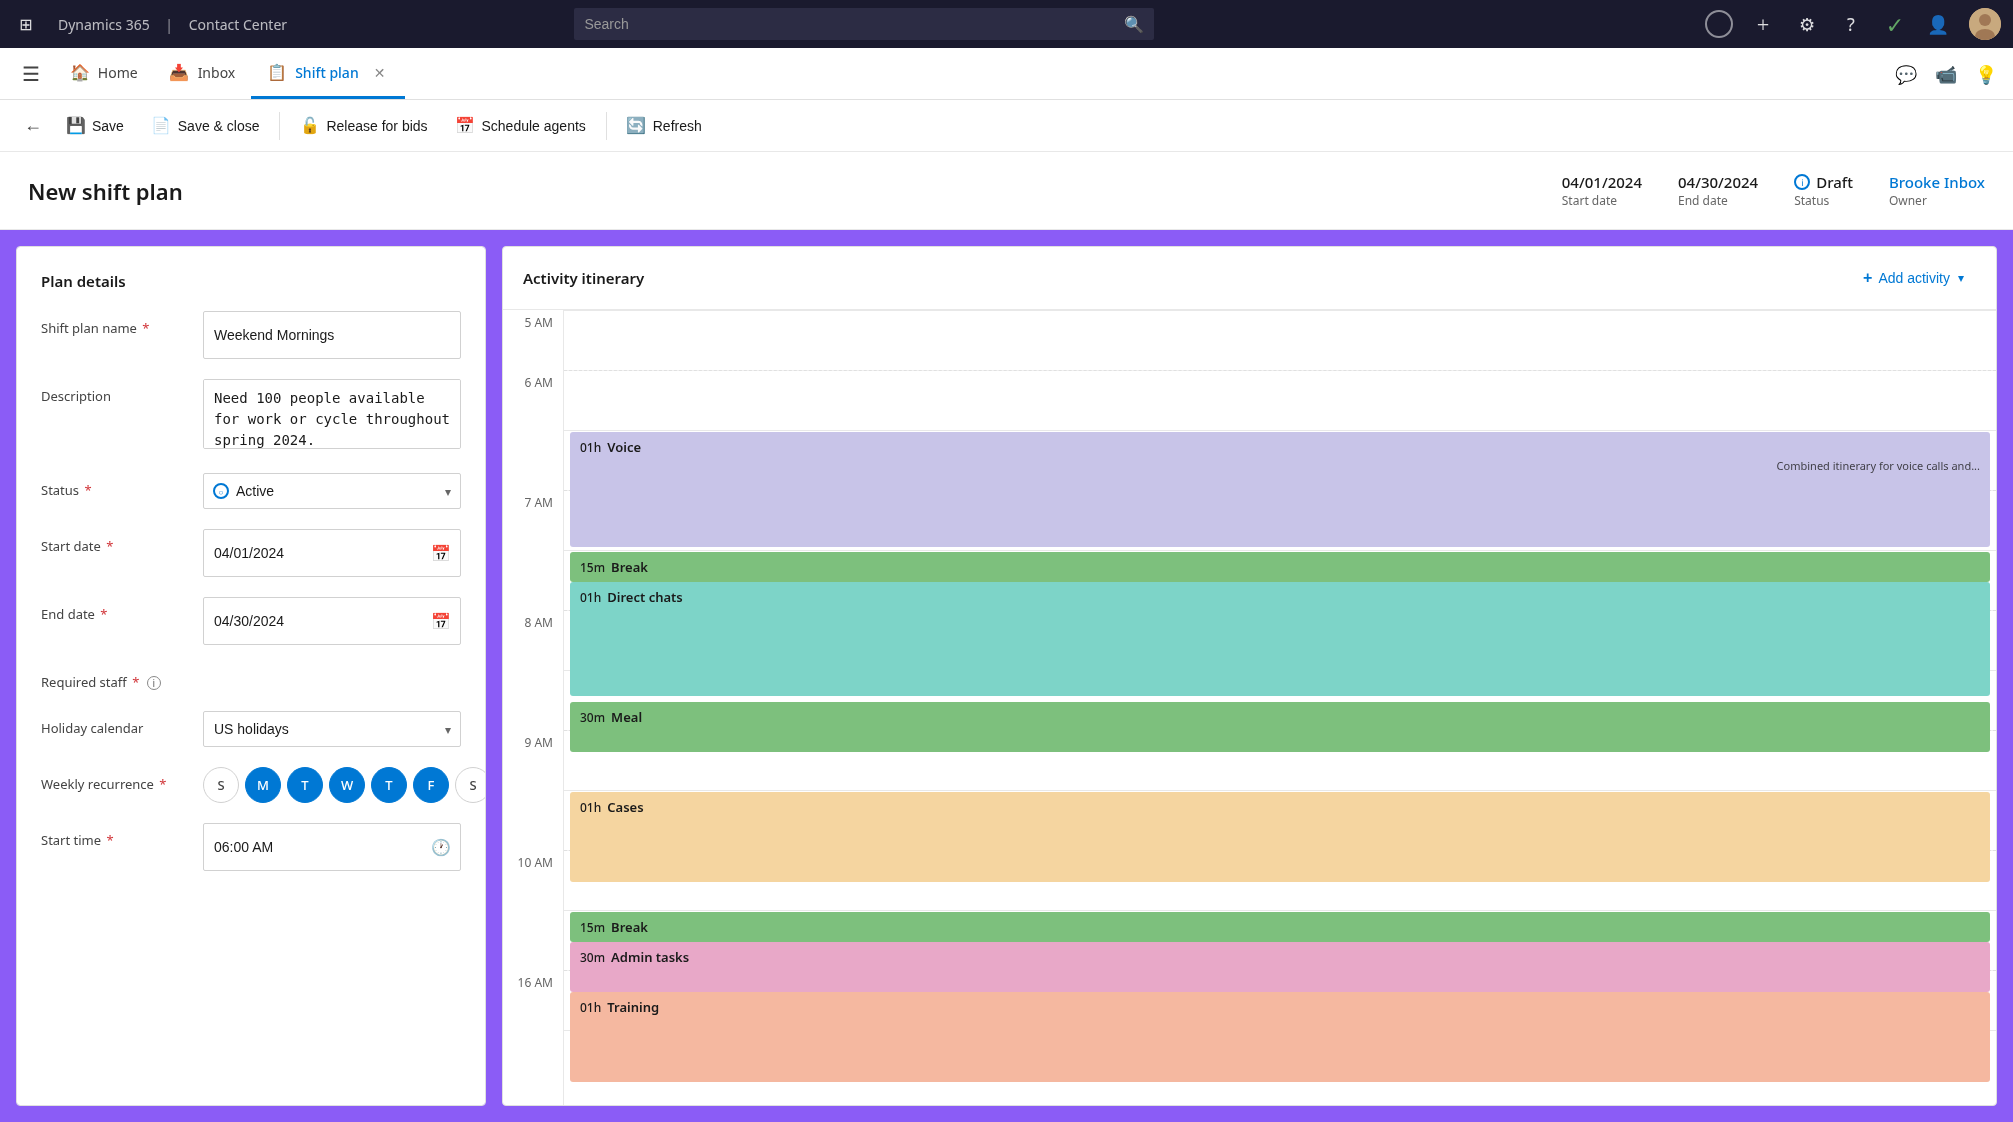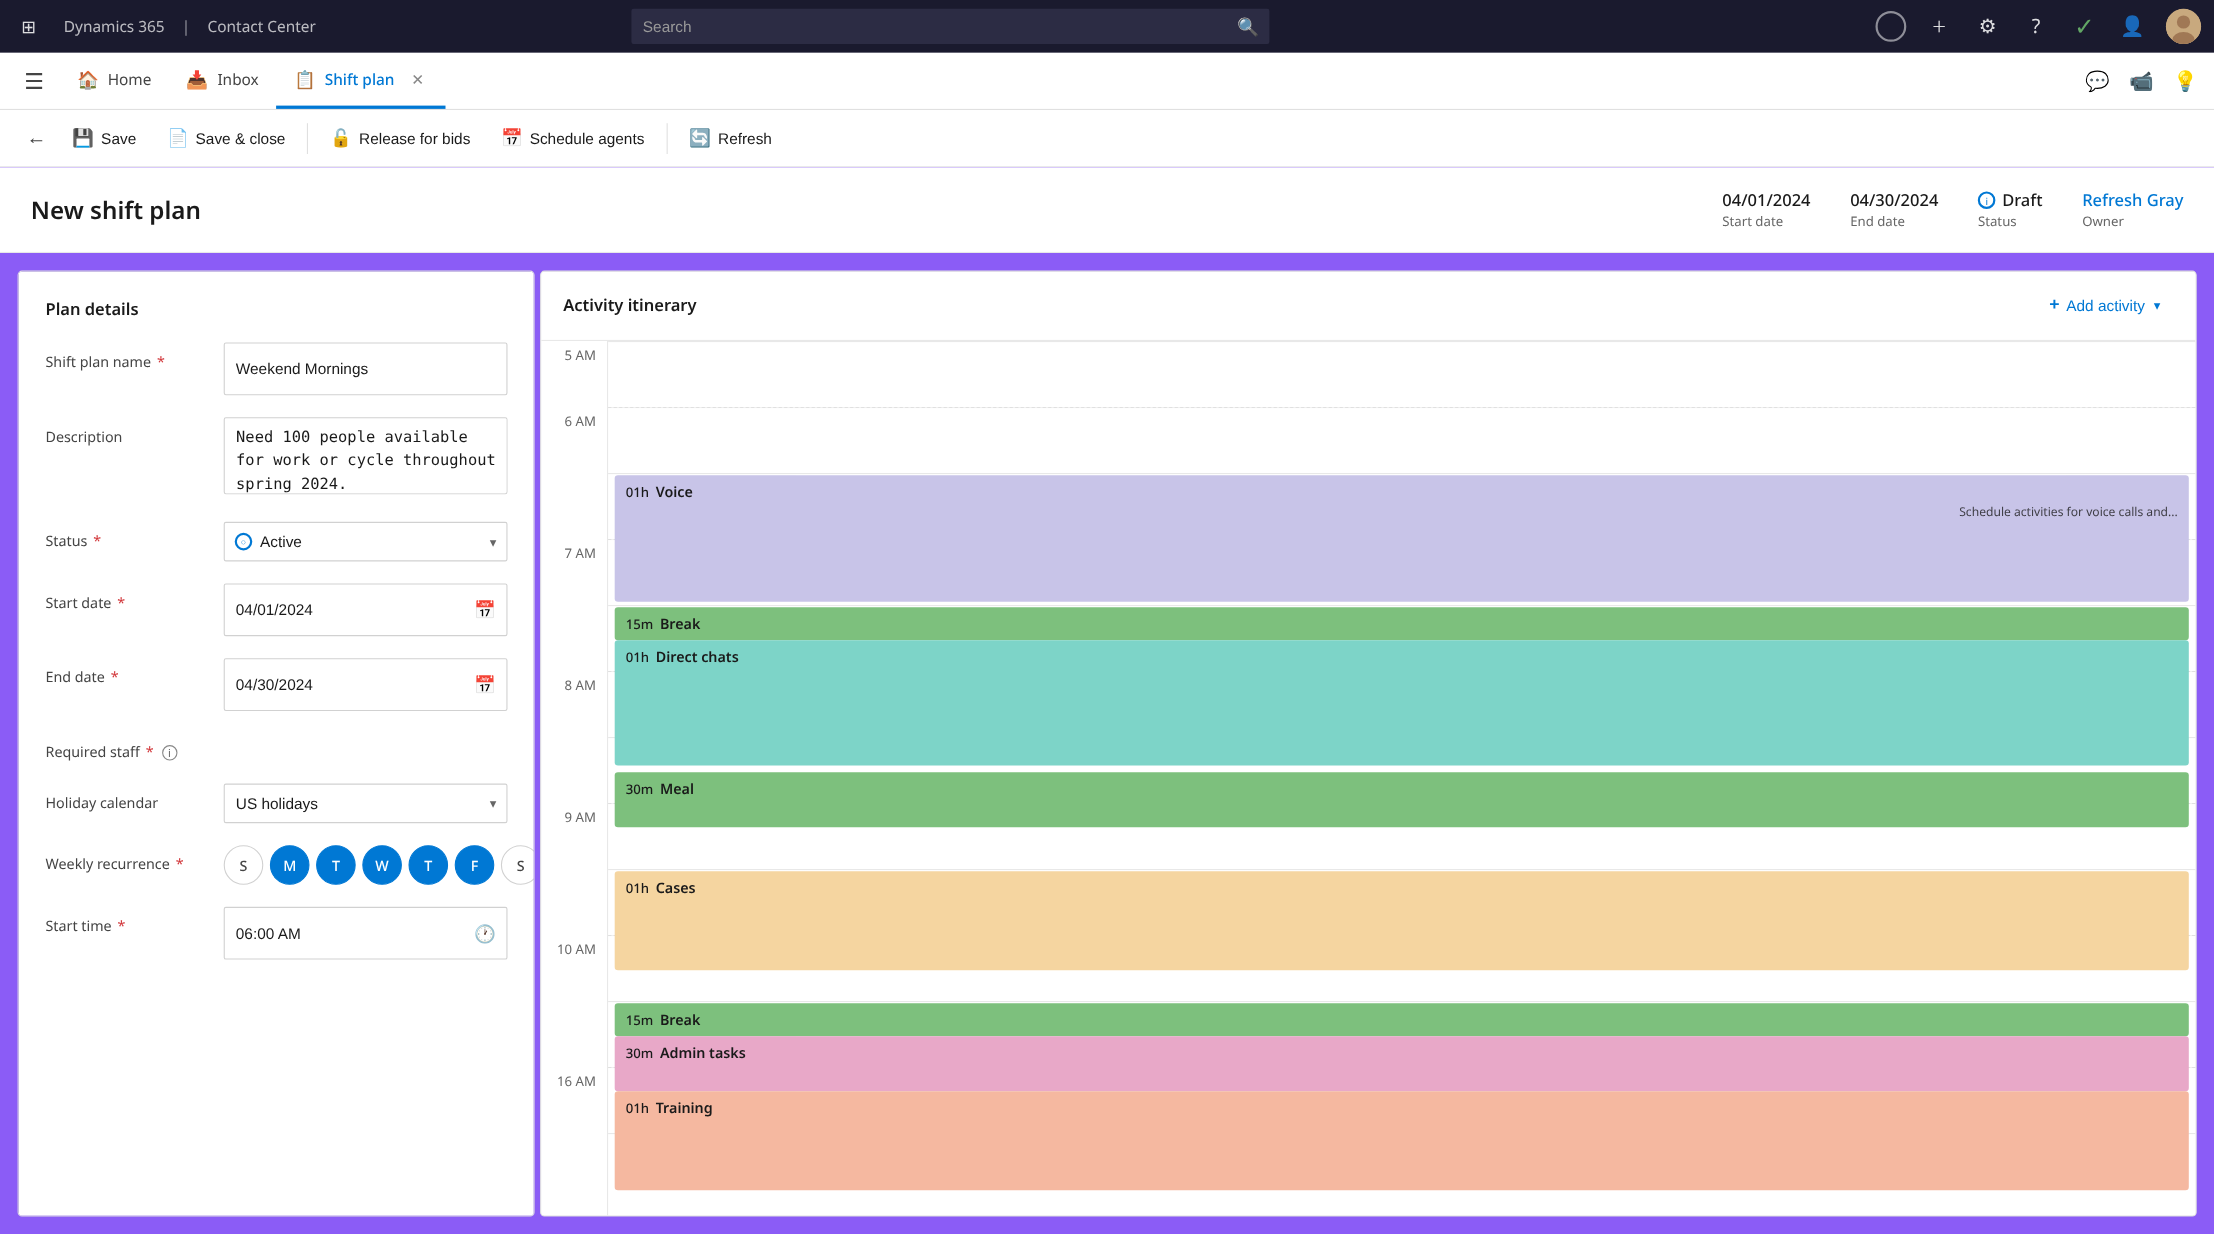--- a/index.html
+++ b/index.html
@@ -245,21 +245,21 @@
       cursor: pointer;
       text-decoration: none;
     }
 
     
     .content-area {
       display: flex;
       flex: 1;
       overflow: hidden;
       padding: 16px;
-      gap: 5px;
+      gap: 16px;
     }
 
     
     .plan-details-panel {
       background: white;
       border-radius: 4px;
       border: 1px solid #e0e0e0;
       width: 470px;
       flex-shrink: 0;
       overflow-y: auto;
@@ -648,21 +648,21 @@
         <span class="plan-meta-label">End date</span>
       </div>
       <div class="plan-meta-item">
         <div class="plan-meta-status">
           <div class="status-circle">ℹ</div>
           <span class="plan-meta-value">Draft</span>
         </div>
         <span class="plan-meta-label">Status</span>
       </div>
       <div class="plan-meta-item">
-        <a class="owner-link">Refresh Gray</a>
+        <a class="owner-link">Brooke Inbox</a>
         <span class="plan-meta-label">Owner</span>
       </div>
     </div>
   </div>
 
   <div class="content-area">
 
     <div class="plan-details-panel">
       <div class="panel-title">Plan details</div>
 
@@ -807,21 +807,21 @@
           <div class="timeline-half-line" style="top:300px;"></div>
           <div class="timeline-half-line" style="top:420px;"></div>
           <div class="timeline-half-line" style="top:540px;"></div>
           <div class="timeline-half-line" style="top:660px;"></div>
 
           <div class="activity-block act-voice" style="top:122px;height:115px;">
             <div class="activity-block-header">
               <span class="activity-block-duration">01h</span>
               <span class="activity-block-title">Voice</span>
             </div>
-            <div class="activity-block-desc">Schedule activities for voice calls and...</div>
+            <div class="activity-block-desc">Combined itinerary for voice calls and...</div>
           </div>
 
           <div class="activity-block act-break" style="top:242px;height:30px;">
             <div class="activity-block-header">
               <span class="activity-block-duration">15m</span>
               <span class="activity-block-title">Break</span>
             </div>
           </div>
 
           <div class="activity-block act-directchats" style="top:272px;height:114px;">

